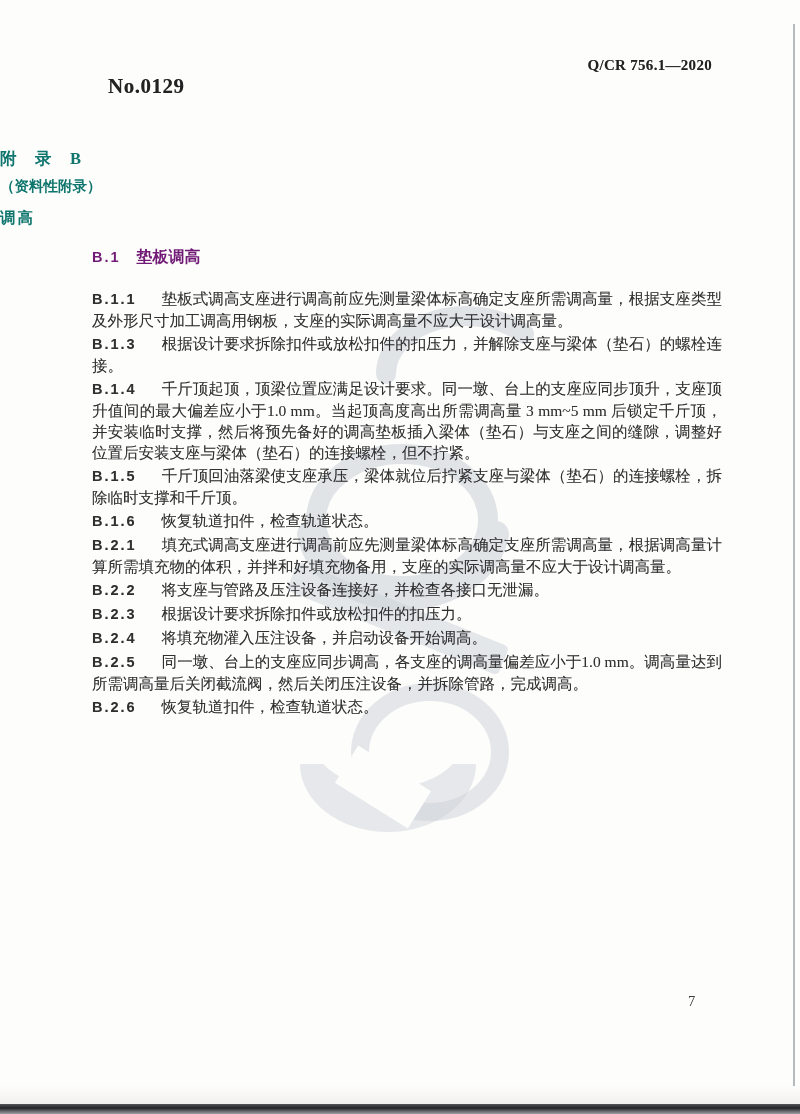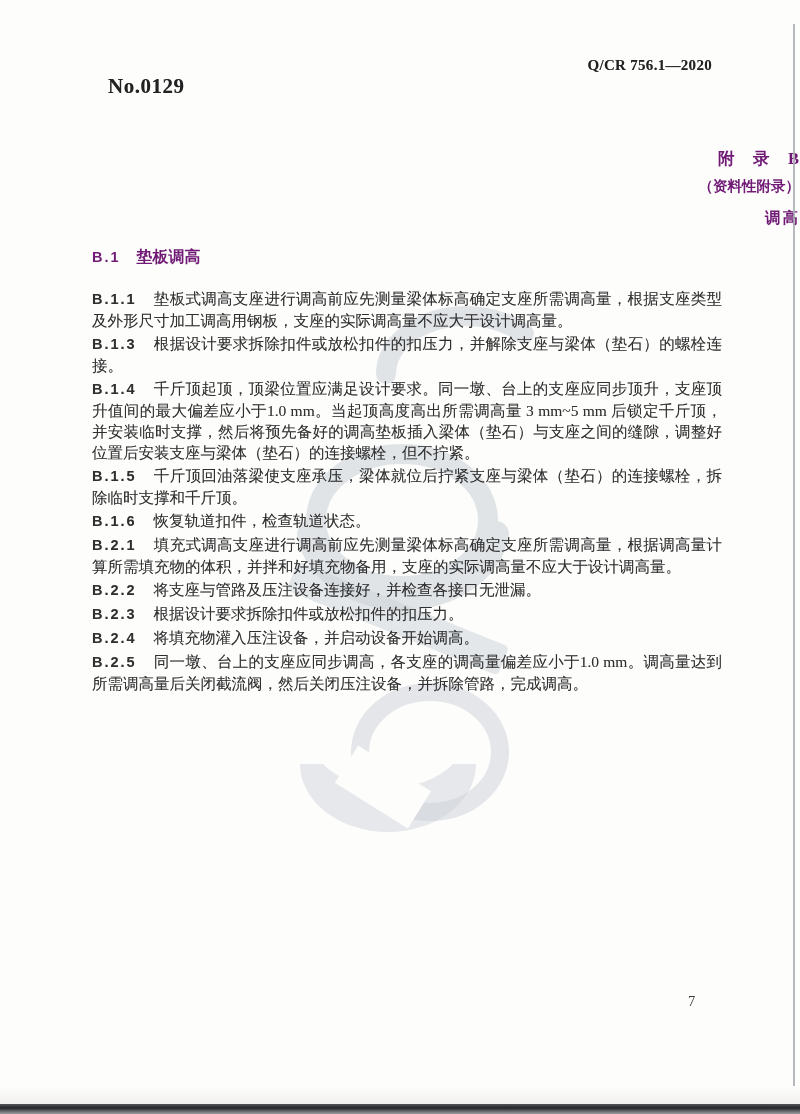--- a/index.html
+++ b/index.html
@@ -15,34 +15,34 @@
   .watermark { position:absolute; left:0; top:0; z-index:0; pointer-events:none; }
   
   .header { position:absolute; top:50px; left:108px; right:88px; z-index:2;
             display:flex; justify-content:space-between; align-items:flex-start; }
   .copyno { font-weight:700; font-size:21px; letter-spacing:0.5px; color:#222;
             text-shadow:0 0 0.5px rgba(0,0,0,.35);margin-top:24px; }
   .stdcode { font-weight:700; font-size:15px; margin-top:7px; color:#222;
              letter-spacing:0.3px; text-shadow:0 0 0.5px rgba(0,0,0,.3); }
   
   .titleblock { position:absolute; top:148px; left:0; width:100%; z-index:2;
-                text-align:right; font-weight:700; color:#701a75; }
+                text-align:left; font-weight:700; color:#0f766e; }
   .t1 { font-size:16.5px; margin-bottom:7px; letter-spacing:1px; }
   .t2 { font-size:14.5px; margin-bottom:12px; }
   .t3 { font-size:15.5px; letter-spacing:2px; }
   
   .bodytext { position:absolute; left:92px; top:246px; width:630px; z-index:2; }
   .sec { font-size:16px; font-weight:700; color:#701a75; margin:0 0 20px 0; line-height:21px; }
   .sec .cnum { margin-right:12px; }
   .sec2 { margin-top:12px; }
   .clause { font-size:15.5px; line-height:21px; margin:0 0 2px 0;
             text-align:justify; color:#303030; text-shadow:0 0 0.4px rgba(0,0,0,.25); }
   .cnum { font-family:"Liberation Sans","DejaVu Sans",sans-serif; font-weight:700;
           font-size:14.5px; letter-spacing:2px; }
-  .clause .cnum { margin-right:13px; }
+  .clause .cnum { margin-right:21px; }
   
   .pageno { position:absolute; left:688px; top:993px; z-index:2;
             font-size:14.5px; color:#3a3a3a; }
   
   .edge-right { position:absolute; top:24px; bottom:6px; left:793px; width:2px;
                 background:#a9aeb4; opacity:.85; z-index:3; }
   .bottom-shadow { position:absolute; left:0; right:0; top:1086px; height:18px;
                    background:linear-gradient(180deg,#fdfdfc 0%,#f1f0ee 100%); z-index:3; }
   .bottom-bar { position:absolute; left:0; right:0; top:1104px; height:10px; z-index:4;
                 background:linear-gradient(180deg,#55565a 0%,#232426 40%,#6d6e72 75%,#9c9da0 100%); }
@@ -118,20 +118,24 @@
       <span>根据设计要求拆除扣件或放松扣件的扣压力。</span>
     </p>
     <p class="clause">
       <span class="cnum">B.2.4</span>
       <span>将填充物灌入压注设备，并启动设备开始调高。</span>
     </p>
     <p class="clause">
       <span class="cnum">B.2.5</span>
       <span>同一墩、台上的支座应同步调高，各支座的调高量偏差应小于1.0 mm。调高量达到所需调高量后关闭截流阀，然后关闭压注设备，并拆除管路，完成调高。</span>
     </p>
+    <p class="clause">
+      <span class="cnum">B.2.6</span>
+      <span>恢复轨道扣件，检查轨道状态。</span>
+    </p>
 
   </div>
 
   <div class="pageno">7</div>
 
   <div class="edge-right"></div>
   <div class="bottom-shadow"></div>
   <div class="bottom-bar"></div>
 
 </div>

